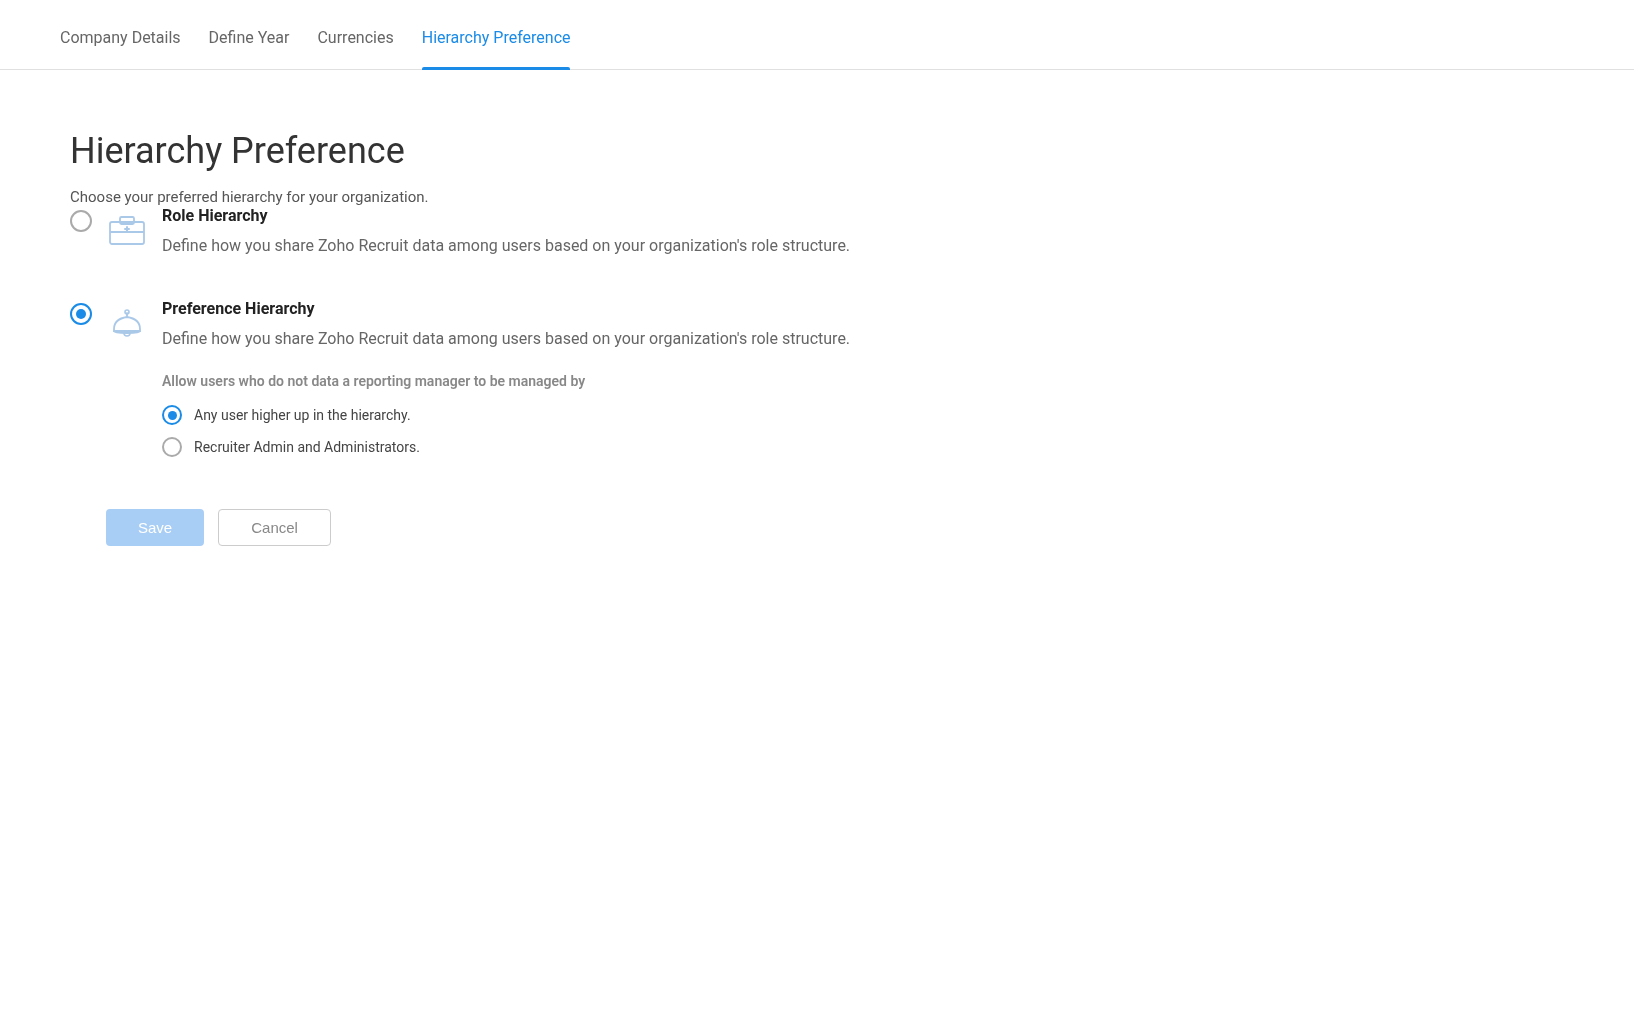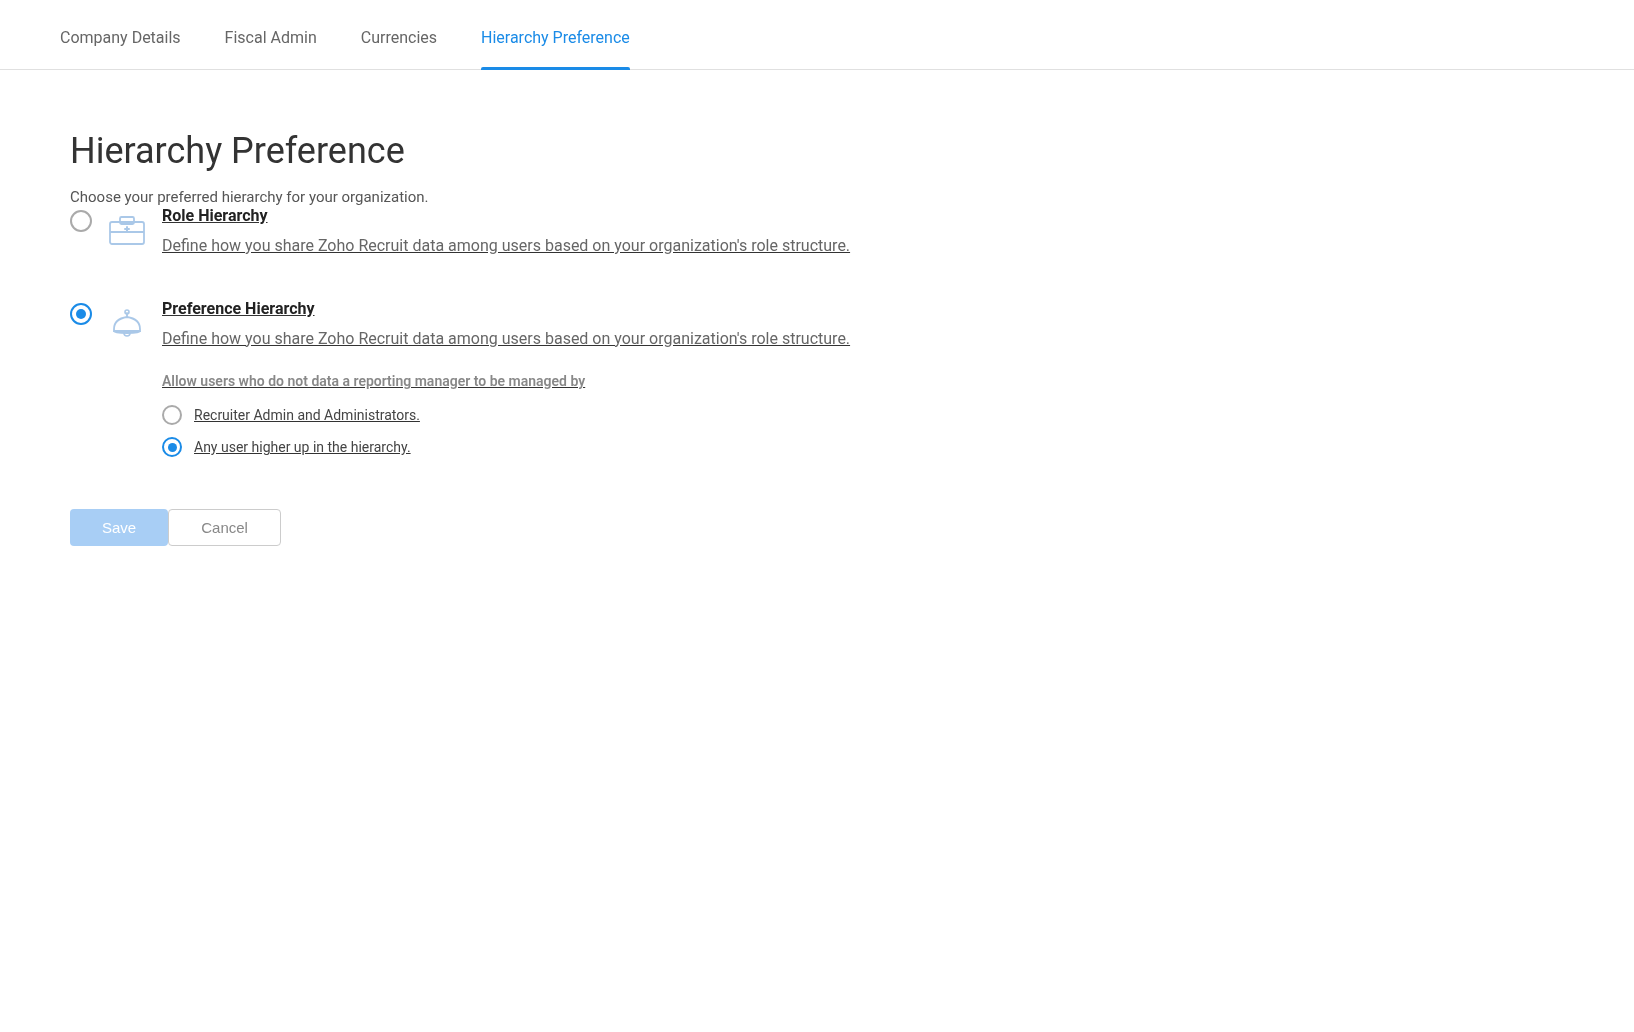--- a/index.html
+++ b/index.html
@@ -7,21 +7,21 @@
       font-family: -apple-system, BlinkMacSystemFont, 'Segoe UI', Roboto, sans-serif;
       background: #ffffff;
       color: #333;
       font-size: 15px;
     }
     .tab-bar {
       display: flex;
       align-items: center;
       border-bottom: 1px solid #e0e0e0;
       padding: 0 60px;
-      gap: 44px;
+      gap: 28px;
     }
     .tab-item {
       padding: 28px 0 22px;
       cursor: pointer;
       color: #666;
       font-size: 16px;
       position: relative;
       white-space: nowrap;
     }
     .tab-item.active {
@@ -49,21 +49,20 @@
     }
     .page-subtitle {
       font-size: 15px;
       color: #555;
     }
     .option-row {
       display: flex;
       align-items: flex-start;
       gap: 12px;
       margin-bottom: 40px;
-      text-decoration: underline;
     }
     .radio-btn {
       width: 22px;
       height: 22px;
       border-radius: 50%;
       border: 2px solid #aaa;
       margin-top: 4px;
       flex-shrink: 0;
       cursor: pointer;
       display: flex;
@@ -139,21 +138,23 @@
       height: 9px;
       border-radius: 50%;
       background: #1a8be7;
     }
     .sub-radio-label {
       font-size: 14px;
       color: #444;
     }
     .footer-buttons {
       display: flex;
+      gap: 14px;
       margin-top: 30px;
+      margin-left: 36px;
     }
     .btn-save {
       padding: 10px 32px;
       background: #a8cef5;
       color: #fff;
       border: none;
       border-radius: 4px;
       font-size: 15px;
       cursor: pointer;
     }
@@ -174,21 +175,21 @@
     }
   </style>
 </head>
 <body>
 
 <div class="tab-bar">
   <div class="tab-item">
     <span>Company Details</span>
   </div>
   <div class="tab-item">
-    <span>Fiscal Admin</span>
+    <span>Define Year</span>
   </div>
   <div class="tab-item">
     <span>Currencies</span>
   </div>
   <div class="tab-item active">
     <span>Hierarchy Preference</span>
   </div>
 </div>
 
 <div class="content">
@@ -224,28 +225,28 @@
       </svg>
     </div>
     <div class="option-content">
       <div class="option-title">Preference Hierarchy</div>
       <div class="option-desc">Define how you share Zoho Recruit data among users based on your organization's role structure.</div>
 
       <div class="sub-options">
         <div class="sub-label">Allow users who do not data a reporting manager to be managed by</div>
 
         <div class="sub-radio-row">
+          <div class="sub-radio-btn checked"></div>
+          <span class="sub-radio-label">Any user higher up in the hierarchy.</span>
+        </div>
+
+        <div class="sub-radio-row">
           <div class="sub-radio-btn"></div>
           <span class="sub-radio-label">Recruiter Admin and Administrators.</span>
         </div>
-
-        <div class="sub-radio-row">
-          <div class="sub-radio-btn checked"></div>
-          <span class="sub-radio-label">Any user higher up in the hierarchy.</span>
-        </div>
       </div>
     </div>
   </div>
 
   <div class="footer-buttons">
     <button class="btn-save">Save</button>
     <button class="btn-cancel">Cancel</button>
   </div>
 </div>
 

